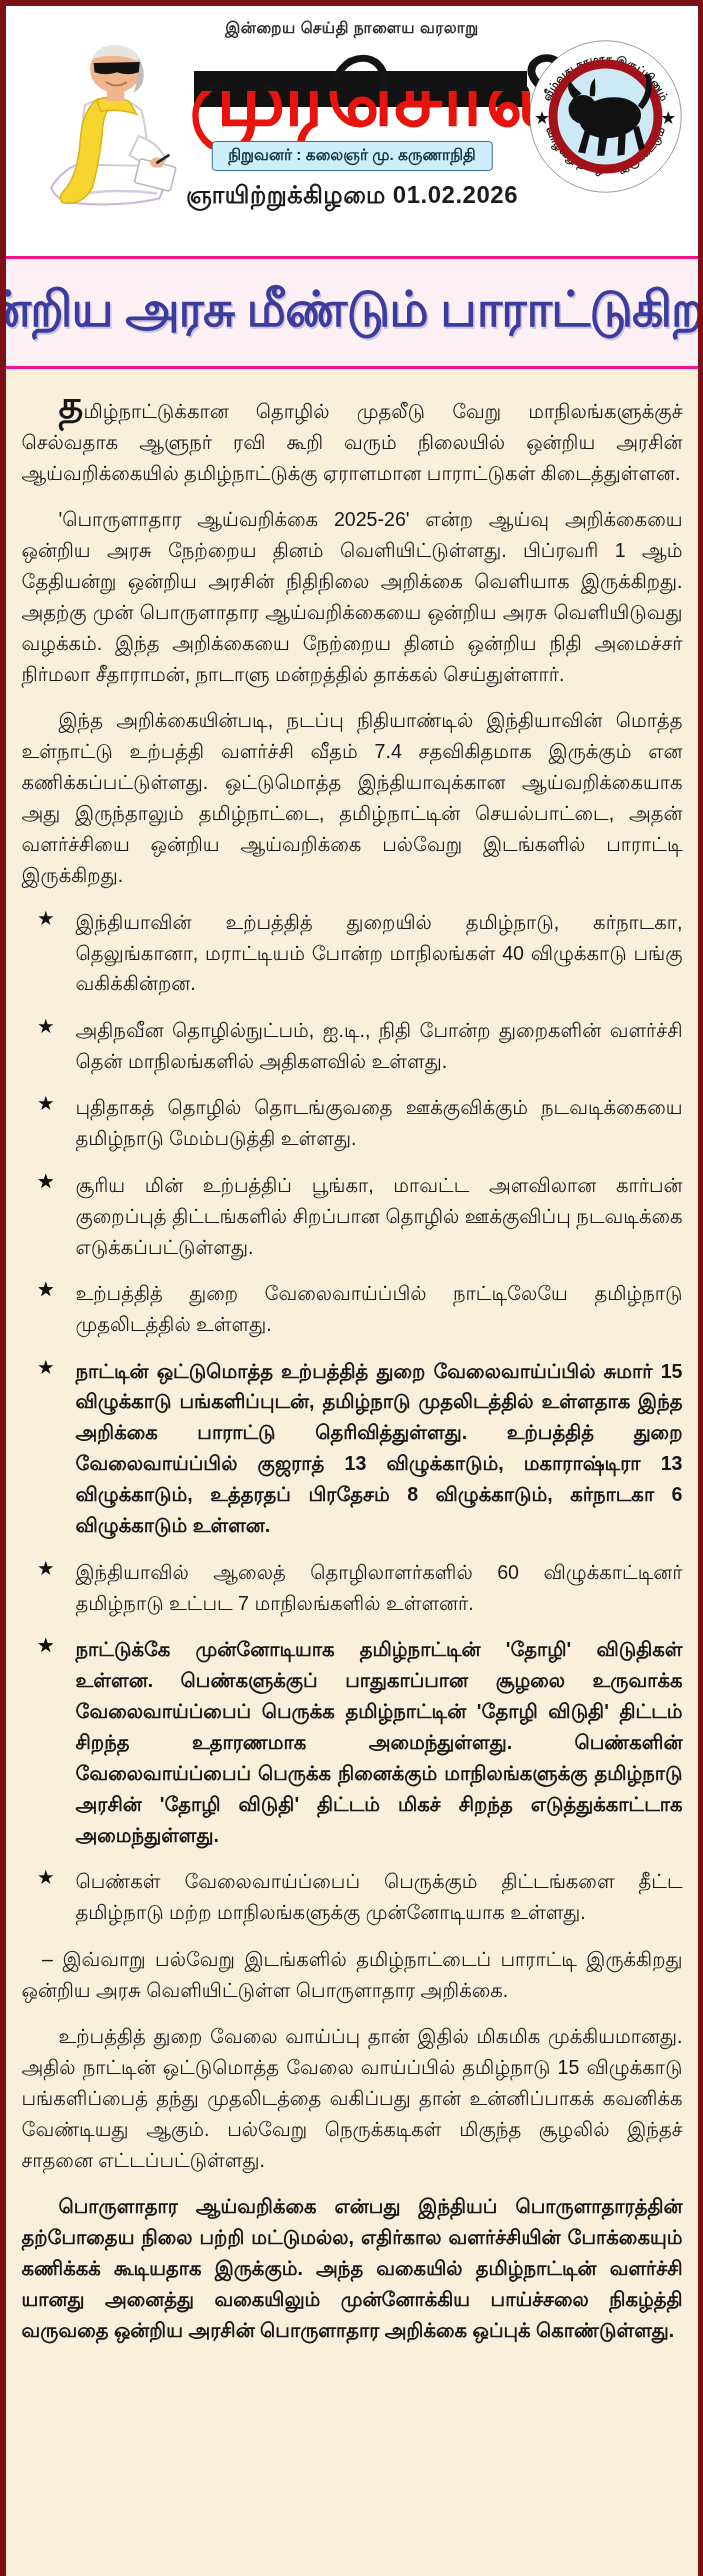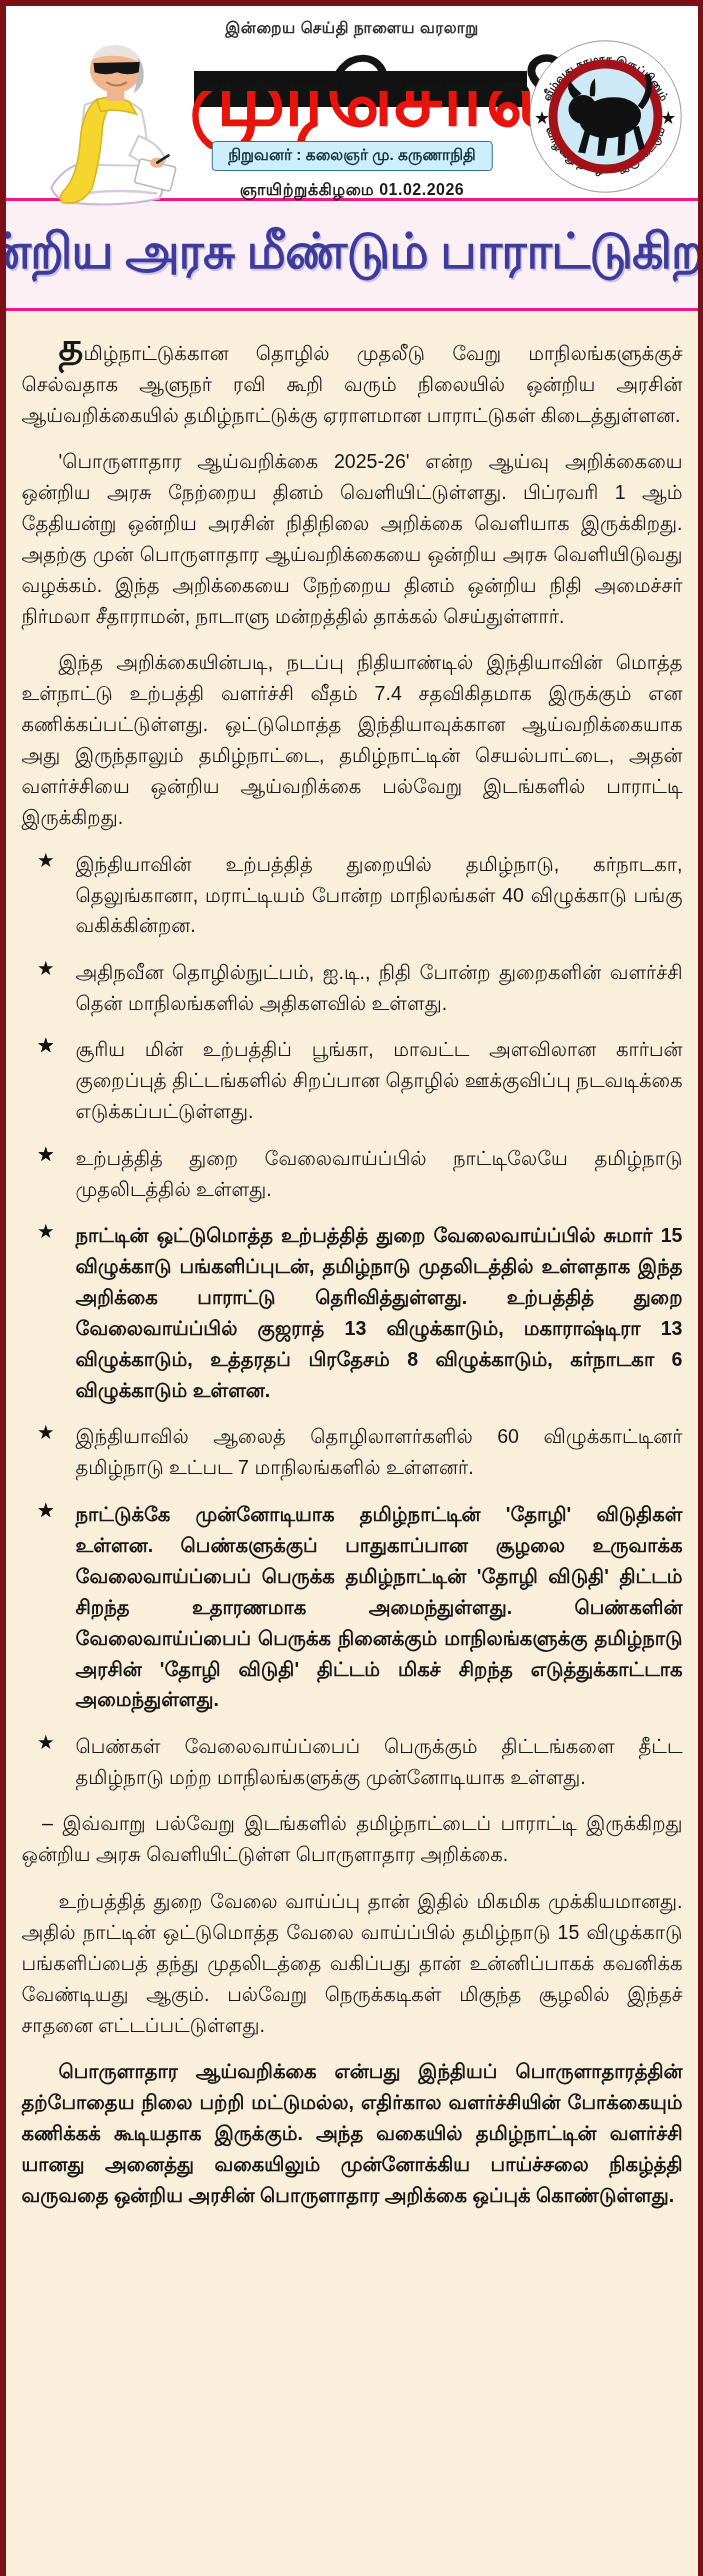--- a/index.html
+++ b/index.html
@@ -3,42 +3,42 @@
 <meta charset="utf-8">
 <style>
   html,body{margin:0;padding:0;background:#ffffff;}
   body{font-family:"Liberation Sans","DejaVu Sans",sans-serif;}
   .page{
     width:704px;height:2940px;box-sizing:border-box;
     border:6.2px solid #7b1016;margin:0 auto;background:#ffffff;
     overflow:hidden;position:relative;
   }
   
-  .masthead{position:relative;height:192px;background:#ffffff;}
+  .masthead{position:relative;height:250px;background:#ffffff;}
   .tagline{
     position:absolute;top:13.4px;left:0;right:0;text-align:center;
     font-size:15.5px;font-weight:bold;color:#2c2c2c;letter-spacing:0.5px;
   }
   .portrait{position:absolute;left:30px;top:27px;width:150px;height:174px;}
   .title-wrap{position:absolute;left:183px;right:166px;top:35px;height:117px;text-align:center;}
   .title-band{position:absolute;left:5.2px;right:5.2px;top:30px;height:36px;background:#121212;}
   .masthead-title{
     position:relative;display:inline-block;font-weight:bold;font-size:87px;line-height:108px;
     background:linear-gradient(to bottom,#141414 0%,#141414 46%,#e8130c 46%,#e8130c 100%);
     -webkit-background-clip:text;background-clip:text;color:transparent;
     letter-spacing:-2.1px;white-space:nowrap;
   }
   .founder-box{
     position:absolute;left:50%;transform:translateX(-50%);top:135px;
     background:#cdeefb;border:1.5px solid #35718c;border-radius:4px;
     padding:4.1px 15.5px;font-size:15.5px;font-weight:bold;color:#16303c;white-space:nowrap;
   }
   .date-line{
     position:absolute;left:0;right:0;top:175px;text-align:center;
-    font-size:16px;font-weight:bold;color:#1c1c1c;letter-spacing:0.5px;
+    font-size:24px;font-weight:bold;color:#1c1c1c;letter-spacing:0.5px;
   }
   .logo{position:absolute;right:15.5px;top:33px;width:155px;height:155px;}
   
   .rule{height:3.1px;background:#ee1689;}
   .headline-band{
     background:#fdf0f4;height:107px;display:flex;align-items:center;justify-content:center;
     overflow:hidden;
   }
   .headline{
     font-size:49px;font-weight:bold;color:#3b3c9d;white-space:nowrap;
@@ -139,21 +139,21 @@
   </div>
   <div class="rule"></div>
 
   <div class="article">
 
     <div class="block plain dropcap"><span>தமிழ்நாட்டுக்கான தொழில் முதலீடு வேறு மாநிலங்களுக்குச் செல்வதாக ஆளுநர் ரவி கூறி வரும் நிலையில் ஒன்றிய அரசின் ஆய்வறிக்கையில் தமிழ்நாட்டுக்கு ஏராளமான பாராட்டுகள் கிடைத்துள்ளன.</span></div>
       <div class="block plain"><span>'பொருளாதார ஆய்வறிக்கை 2025-26' என்ற ஆய்வு அறிக்கையை ஒன்றிய அரசு நேற்றைய தினம் வெளியிட்டுள்ளது. பிப்ரவரி 1 ஆம் தேதியன்று ஒன்றிய அரசின் நிதிநிலை அறிக்கை வெளியாக இருக்கிறது. அதற்கு முன் பொருளாதார ஆய்வறிக்கையை ஒன்றிய அரசு வெளியிடுவது வழக்கம். இந்த அறிக்கையை நேற்றைய தினம் ஒன்றிய நிதி அமைச்சர் நிர்மலா சீதாராமன், நாடாளு மன்றத்தில் தாக்கல் செய்துள்ளார்.</span></div>
       <div class="block plain"><span>இந்த அறிக்கையின்படி, நடப்பு நிதியாண்டில் இந்தியாவின் மொத்த உள்நாட்டு உற்பத்தி வளர்ச்சி வீதம் 7.4 சதவிகிதமாக இருக்கும் என கணிக்கப்பட்டுள்ளது. ஒட்டுமொத்த இந்தியாவுக்கான ஆய்வறிக்கையாக அது இருந்தாலும் தமிழ்நாட்டை, தமிழ்நாட்டின் செயல்பாட்டை, அதன் வளர்ச்சியை ஒன்றிய ஆய்வறிக்கை பல்வேறு இடங்களில் பாராட்டி இருக்கிறது.</span></div>
       <div class="block bullet"><span class="star">★</span><span>இந்தியாவின் உற்பத்தித் துறையில் தமிழ்நாடு, கர்நாடகா, தெலுங்கானா, மராட்டியம் போன்ற மாநிலங்கள் 40 விழுக்காடு பங்கு வகிக்கின்றன.</span></div>
       <div class="block bullet"><span class="star">★</span><span>அதிநவீன தொழில்நுட்பம், ஐ.டி., நிதி போன்ற துறைகளின் வளர்ச்சி தென் மாநிலங்களில் அதிகளவில் உள்ளது.</span></div>
-      <div class="block bullet"><span class="star">★</span></div>
+      <div class="block bullet"><span class="star">★</span><span>புதிதாகத் தொழில் தொடங்குவதை ஊக்குவிக்கும் நடவடிக்கையை தமிழ்நாடு மேம்படுத்தி உள்ளது.</span></div>
       <div class="block bullet"><span class="star">★</span></div>
       <div class="block bullet"><span class="star">★</span><span>சூரிய மின் உற்பத்திப் பூங்கா, மாவட்ட அளவிலான கார்பன் குறைப்புத் திட்டங்களில் சிறப்பான தொழில் ஊக்குவிப்பு நடவடிக்கை எடுக்கப்பட்டுள்ளது.</span></div>
       <div class="block bullet"><span class="star">★</span></div>
       <div class="block bullet"><span class="star">★</span><span>உற்பத்தித் துறை வேலைவாய்ப்பில் நாட்டிலேயே தமிழ்நாடு முதலிடத்தில் உள்ளது.</span></div>
       <div class="block bullet-bold"><span class="star">★</span><span>நாட்டின் ஒட்டுமொத்த உற்பத்தித் துறை வேலைவாய்ப்பில் சுமார் 15 விழுக்காடு பங்களிப்புடன், தமிழ்நாடு முதலிடத்தில் உள்ளதாக இந்த அறிக்கை பாராட்டு தெரிவித்துள்ளது. உற்பத்தித் துறை வேலைவாய்ப்பில் குஜராத் 13 விழுக்காடும், மகாராஷ்டிரா 13 விழுக்காடும், உத்தரதப் பிரதேசம் 8 விழுக்காடும், கர்நாடகா 6 விழுக்காடும் உள்ளன.</span></div>
       <div class="block bullet"><span class="star">★</span><span>இந்தியாவில் ஆலைத் தொழிலாளர்களில் 60 விழுக்காட்டினர் தமிழ்நாடு உட்பட 7 மாநிலங்களில் உள்ளனர்.</span></div>
       <div class="block bullet"><span class="star">★</span></div>
       <div class="block bullet-bold"><span class="star">★</span><span>நாட்டுக்கே முன்னோடியாக தமிழ்நாட்டின் 'தோழி' விடுதிகள் உள்ளன. பெண்களுக்குப் பாதுகாப்பான சூழலை உருவாக்க வேலைவாய்ப்பைப் பெருக்க தமிழ்நாட்டின் 'தோழி விடுதி' திட்டம் சிறந்த உதாரணமாக அமைந்துள்ளது. பெண்களின் வேலைவாய்ப்பைப் பெருக்க நினைக்கும் மாநிலங்களுக்கு தமிழ்நாடு அரசின் 'தோழி விடுதி' திட்டம் மிகச் சிறந்த எடுத்துக்காட்டாக அமைந்துள்ளது.</span></div>
       <div class="block bullet"><span class="star">★</span><span>பெண்கள் வேலைவாய்ப்பைப் பெருக்கும் திட்டங்களை தீட்ட தமிழ்நாடு மற்ற மாநிலங்களுக்கு முன்னோடியாக உள்ளது.</span></div>
       <div class="block dash"><span>– இவ்வாறு பல்வேறு இடங்களில் தமிழ்நாட்டைப் பாராட்டி இருக்கிறது ஒன்றிய அரசு வெளியிட்டுள்ள பொருளாதார அறிக்கை.</span></div>

